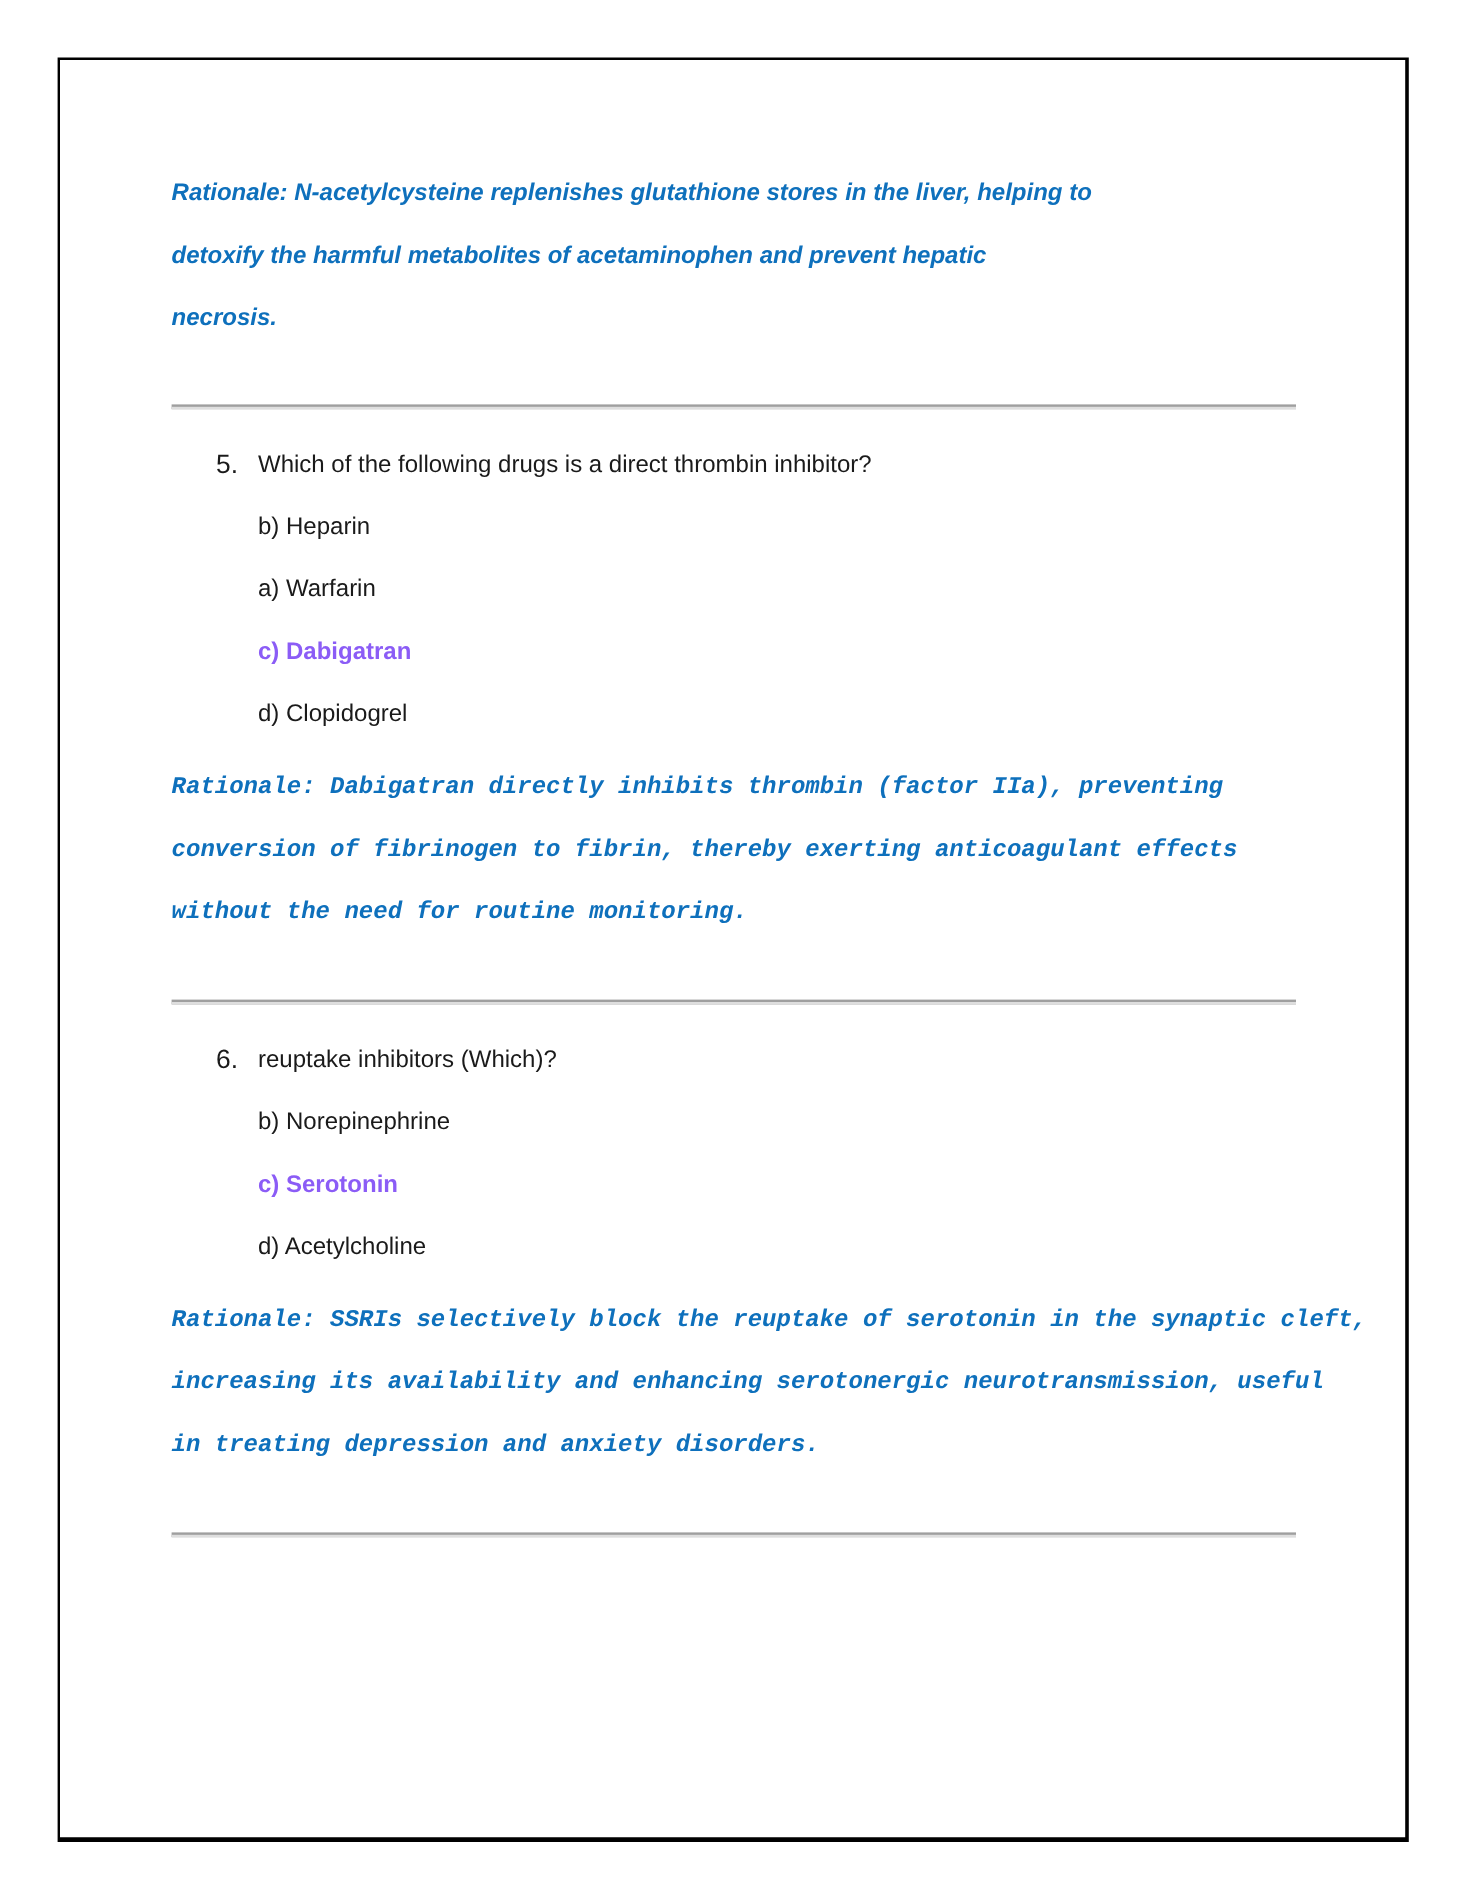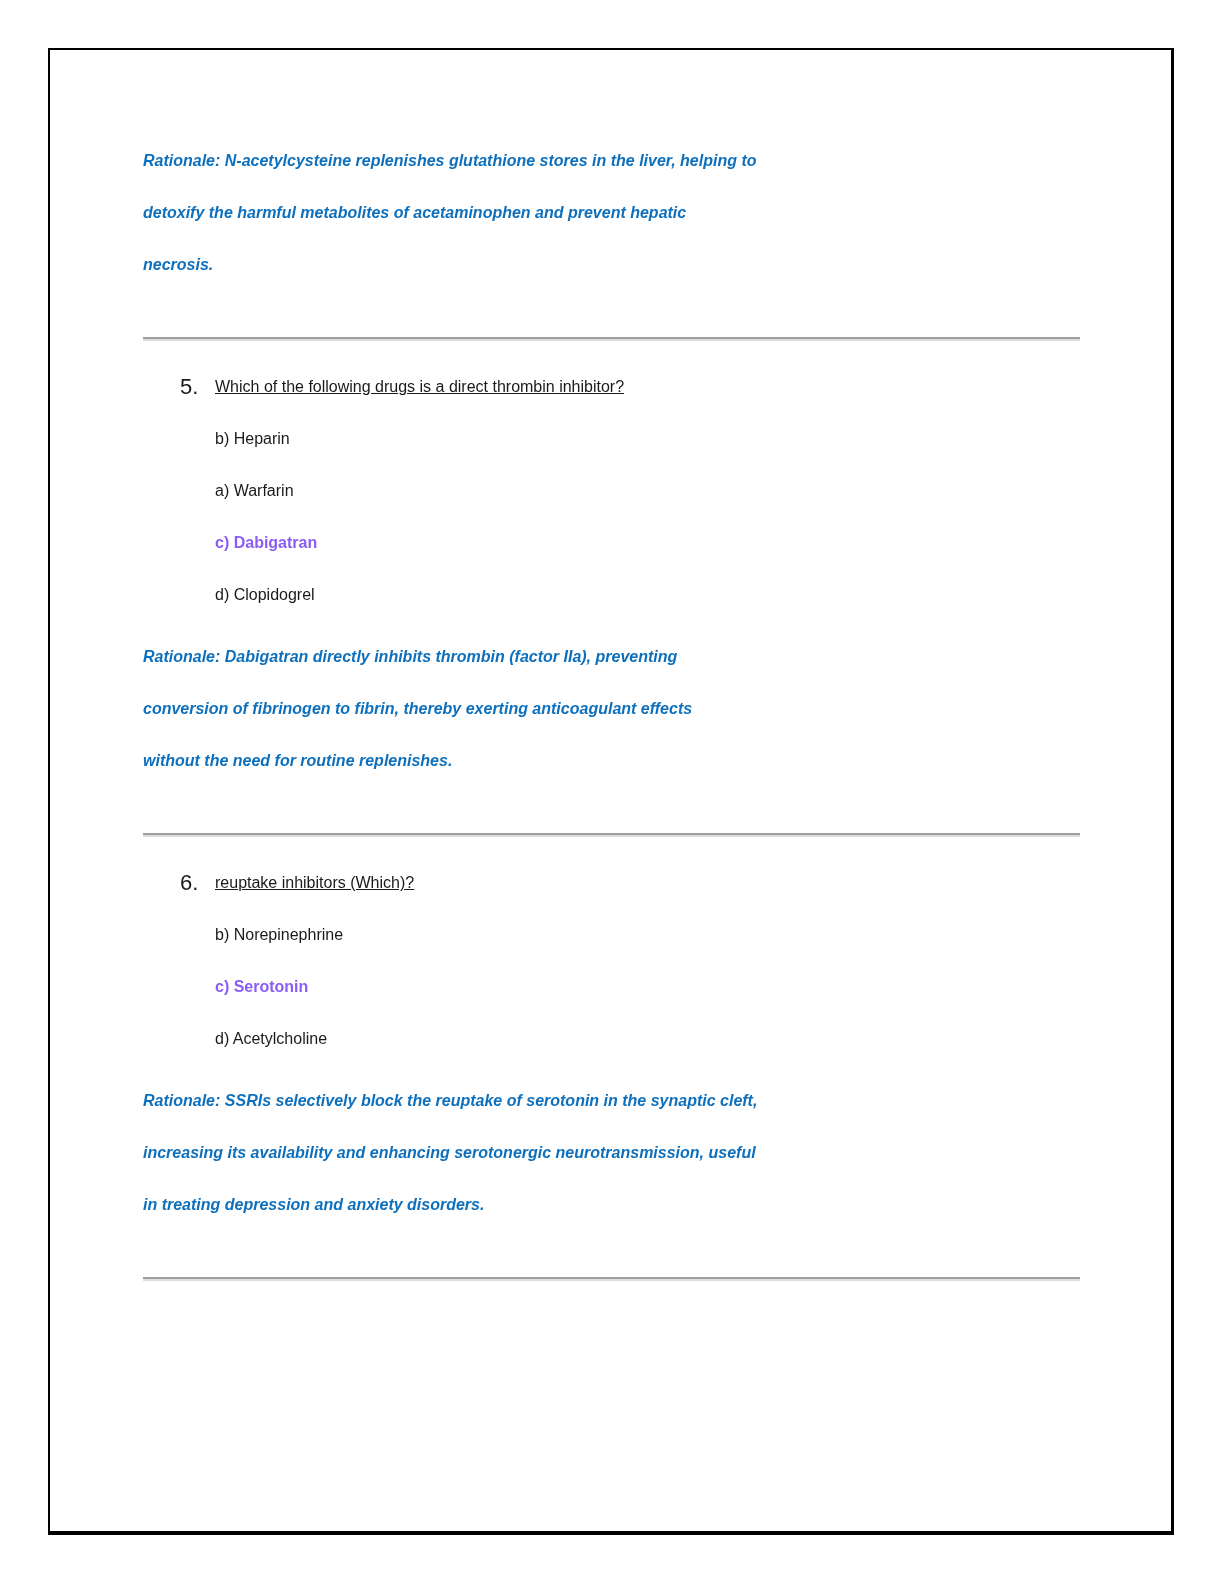--- a/index.html
+++ b/index.html
@@ -27,31 +27,32 @@
     border-right-width: 3px;
     border-bottom-width: 4px;
     background: #ffffff;
   }
   .content {
     margin: 85px 0 0 93px;
     width: 937px;
   }
   .line {
     margin: 0;
-    font-size: 16px;
+    font-size: 20px;
     line-height: 52px;
     white-space: nowrap;
   }
   .rationale .line {
     color: #0E70BC;
     font-weight: bold;
     font-style: italic;
   }
   .rationale.after-question {
     margin-top: 10px;
+    font-family: Liberation Mono, monospace;
   }
   .divider {
     border: none;
     height: 2px;
     background: #9f9f9f;
     border-bottom: 2px solid #dedede;
     margin: 46px 0 20px 0;
     width: 100%;
   }
   .question {
@@ -62,21 +63,20 @@
     padding-left: 37px;
   }
   .q-num {
     width: 35px;
     flex: none;
     font-size: 22px;
     line-height: 52px;
   }
   .q-text {
     flex: 1;
-    text-decoration: underline;
   }
   .options {
     padding-left: 72px;
   }
   .option.correct {
     color: #8b5cf6;
     font-weight: bold;
   }
 </style>
 </head>
@@ -105,21 +105,21 @@
           <p class="line option">b) Heparin</p>
           <p class="line option">a) Warfarin</p>
           <p class="line option correct">c) Dabigatran</p>
           <p class="line option">d) Clopidogrel</p>
         </div>
       </section>
 
       <section class="rationale after-question">
         <p class="line">Rationale: Dabigatran directly inhibits thrombin (factor IIa), preventing</p>
         <p class="line">conversion of fibrinogen to fibrin, thereby exerting anticoagulant effects</p>
-        <p class="line">without the need for routine replenishes.</p>
+        <p class="line">without the need for routine monitoring.</p>
       </section>
 
       <hr class="divider">
 
       <section class="question">
         <div class="q-row">
           <span class="q-num">6.</span>
           <div class="q-text">
             <p class="line">reuptake inhibitors (Which)?</p>
           </div>

